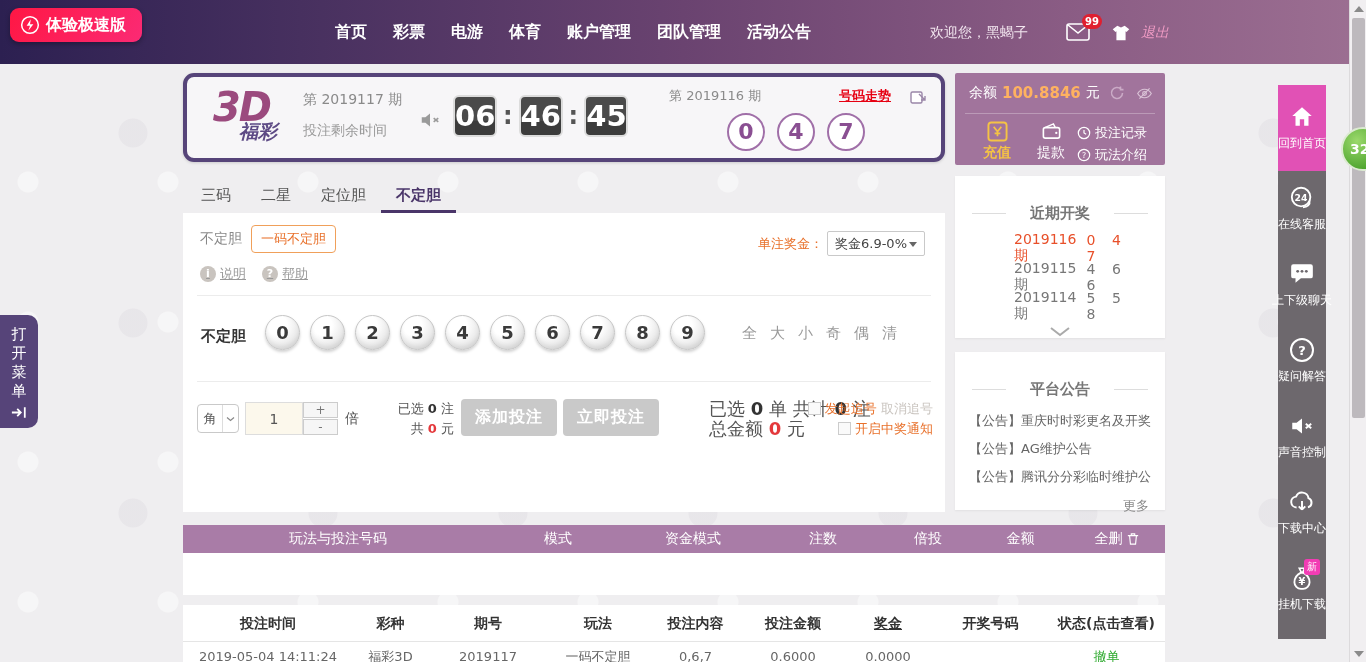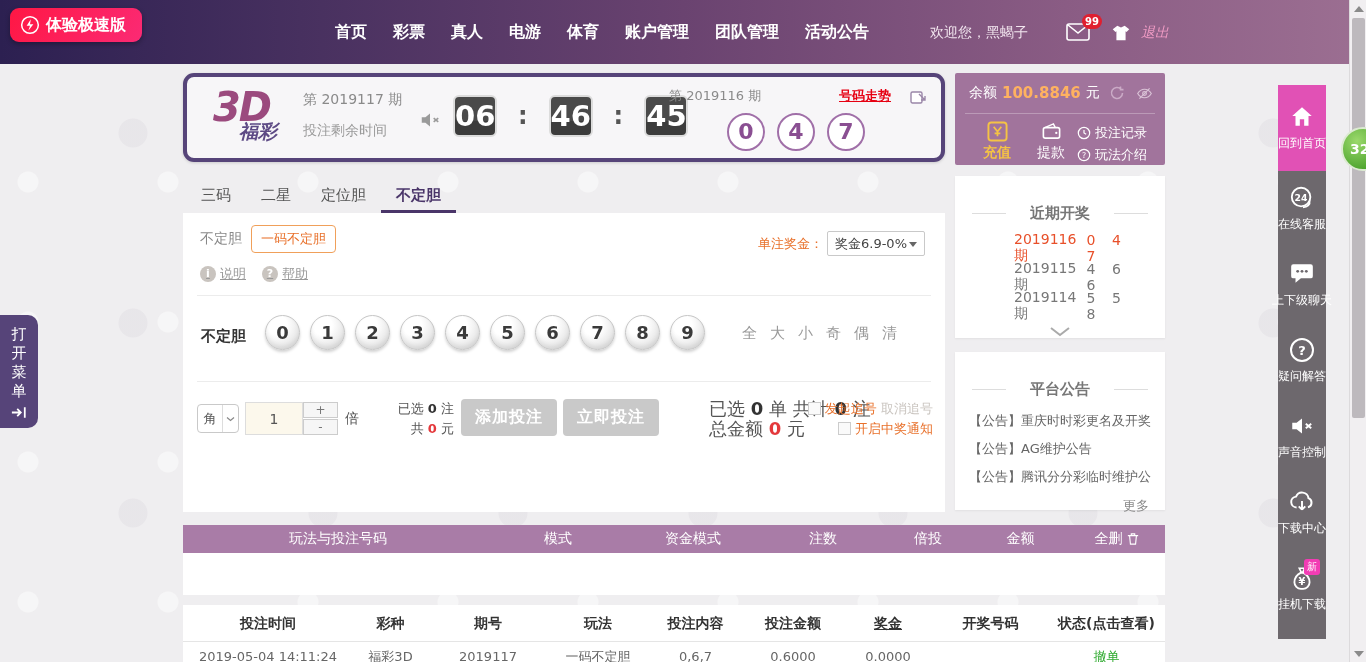--- a/index.html
+++ b/index.html
@@ -38,21 +38,21 @@
   .panel { position:absolute; left:183px; top:73px; width:762px; height:89px; background:#f7f6f8;
            border:4px solid #564479; border-radius:11px; box-shadow:0 1px 3px rgba(0,0,0,.15); }
   .logo3d { position:absolute; left:26px; top:10px; width:96px; cursor:default; }
   .logo3d .l1 { font-size:40px; line-height:40px; font-weight:bold; font-style:italic; color:#9b4a7e; letter-spacing:-2px; }
   .logo3d .l2 { font-size:19px; font-weight:bold; font-style:italic; color:#5d4a85; margin:-8px 0 0 26px; }
   .issue-blk { position:absolute; left:116px; top:14px; }
   .issue-blk .i1 { font-size:14px; color:#8a8a8a; }
   .issue-blk .i2 { font-size:14px; color:#9a9a9a; margin-top:13px; }
   .mute1 { position:absolute; left:232px; top:32px; color:#9a9a9a; }
   .mute1 svg { width:22px; height:22px; }
-  .clock-row { position:absolute; left:266px; top:18px; display:flex; align-items:center; gap:21px; }
+  .clock-row { position:absolute; left:266px; top:18px; display:flex; align-items:center; gap:6px; }
   .flip { width:44px; height:42px; background:#4a4a4a; border:2px solid #dcdcdc; border-radius:6px;
           color:#fff; font-size:29px; font-weight:bold; text-align:center; line-height:38px;
           box-shadow:inset 0 -14px 0 rgba(0,0,0,.18); }
   .colon { font-size:24px; font-weight:bold; color:#555; }
   .prev-blk { position:absolute; left:482px; top:10px; }
   .prev-issue { font-size:13px; color:#8a8a8a; }
   .prev-nums { display:flex; gap:12px; margin:8px 0 0 58px; }
   .pnum { width:38px; height:38px; border:2px solid #a06fa8; border-radius:50%; background:#fff;
           color:#8a4f92; font-size:22px; font-weight:bold; text-align:center; line-height:34px; }
   .trend { position:absolute; right:14px; top:10px; display:flex; align-items:center; gap:19px; cursor:pointer; }
@@ -198,21 +198,20 @@
     <div class="express">
       <svg viewBox="0 0 24 24">
           <circle cx="12" cy="12" r="10" stroke="#fff" stroke-width="1.8" fill="none"></circle>
           <path d="M13 5l-5 8h4l-2 6 6-8h-4z" fill="#fff"></path>
         </svg>
       <span>体验极速版</span>
     </div>
     <div class="nav">
       <span class="nav-item">首页</span>
       <span class="nav-item">彩票</span>
-      <span class="nav-item">真人</span>
       <span class="nav-item">电游</span>
       <span class="nav-item">体育</span>
       <span class="nav-item">账户管理</span>
       <span class="nav-item">团队管理</span>
       <span class="nav-item">活动公告</span>
     </div>
     <span class="welcome">欢迎您，黑蝎子</span>
     <div class="mail">
       <svg viewBox="0 0 24 18">
           <rect x="1" y="1" width="22" height="16" rx="2" stroke="#fff" stroke-width="1.6" fill="none"></rect>

